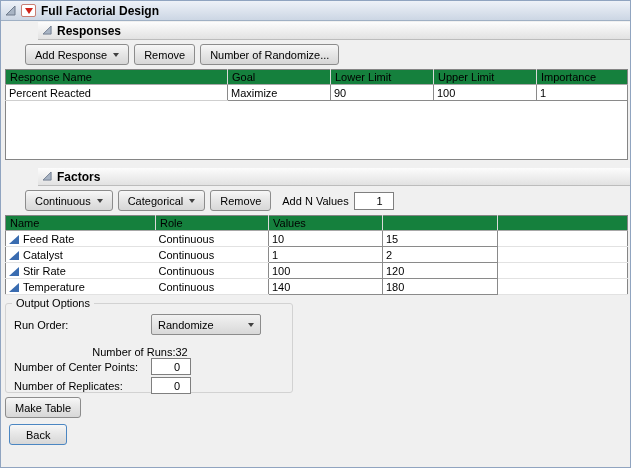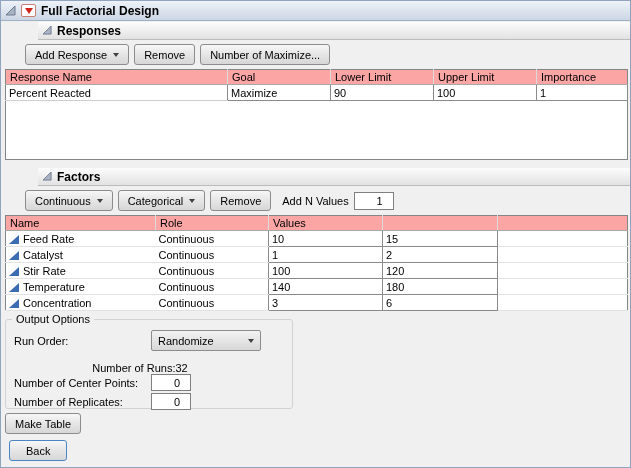--- a/index.html
+++ b/index.html
@@ -18,21 +18,21 @@
     font-weight: bold; font-size: 12px; margin-top: 1px; margin-left: 37px; }
 
   .btn-row { display: flex; align-items: center; gap: 5px; margin: 4px 4px 0 4px; padding-left: 20px; }
   .btn { font-family: inherit; font-size: 11px; height: 21px; padding: 0 9px;
     background: linear-gradient(#f7f7f7, #e7e7e7 45%, #d7d7d7); border: 1px solid #8c8c8c; border-radius: 3px;
     display: inline-flex; align-items: center; gap: 6px; cursor: default; white-space: nowrap; }
   .dd-arrow { width: 0; height: 0; border-left: 3.5px solid transparent; border-right: 3.5px solid transparent; border-top: 4px solid #404040; }
 
   table.jmp { border-collapse: collapse; table-layout: fixed; width: 623px; margin: 4px 4px 0 4px;
     background: #fff; border: 1px solid #858585; }
-  table.jmp th { height: 15px; background: #fca5a5; border-bottom: 1px solid #a8a8a8; border-right: 1px solid #dadada;
+  table.jmp th { height: 15px; background: #15803d; border-bottom: 1px solid #a8a8a8; border-right: 1px solid #dadada;
     font-weight: normal; text-align: left; padding: 0 4px; overflow: hidden; white-space: nowrap; font-size: 11px; }
   table.jmp th:last-child { border-right: none; }
   table.jmp td { height: 16px; padding: 0 3px; overflow: hidden; white-space: nowrap; }
   td.box { border: 1px solid #8a8a8a; }
   .resp td.plain { border-bottom: 1px solid #cfcfcf; }
   .resp tr.filler td { height: 59px; border: none; }
   .fac td { height: 15px; }
   .fac td.plain { border-bottom: 1px solid #e2e2e2; }
   th.c-respname { padding-left: 28px; }
   th.c-name { padding-left: 24px; }
@@ -85,21 +85,21 @@
 
   <div class="btn-row">
     <button class="btn">
       <span>Add Response</span>
       <span class="dd-arrow"></span>
     </button>
     <button class="btn">
       <span>Remove</span>
     </button>
     <button class="btn">
-      <span>Number of Maximize...</span>
+      <span>Number of Randomize...</span>
     </button>
   </div>
 
   <table class="jmp resp">
     <colgroup>
         <col style="width:222px">
         <col style="width:103px">
         <col style="width:103px">
         <col style="width:103px">
         <col>
@@ -197,29 +197,20 @@
       </tr>
       <tr>
         <td class="plain"><svg class="fac-icon" width="10" height="10" viewBox="0 0 10 10">
               <polygon points="0,10 10,10 10,1" fill="#3a6cb0"></polygon>
             </svg><span>Temperature</span></td>
         <td class="plain">Continuous</td>
         <td class="box">140</td>
         <td class="box">180</td>
         <td class="plain"></td>
       </tr>
-      <tr>
-        <td class="plain"><svg class="fac-icon" width="10" height="10" viewBox="0 0 10 10">
-              <polygon points="0,10 10,10 10,1" fill="#3a6cb0"></polygon>
-            </svg><span>Concentration</span></td>
-        <td class="plain">Continuous</td>
-        <td class="box">3</td>
-        <td class="box">6</td>
-        <td class="plain"></td>
-      </tr>
     </tbody>
   </table>
 
 
   <div class="groupbox">
     <span class="gb-legend">Output Options</span>
 
     <div class="gb-row runorder">
       <span class="gb-label">Run Order:</span>
       <div class="dropdown">

